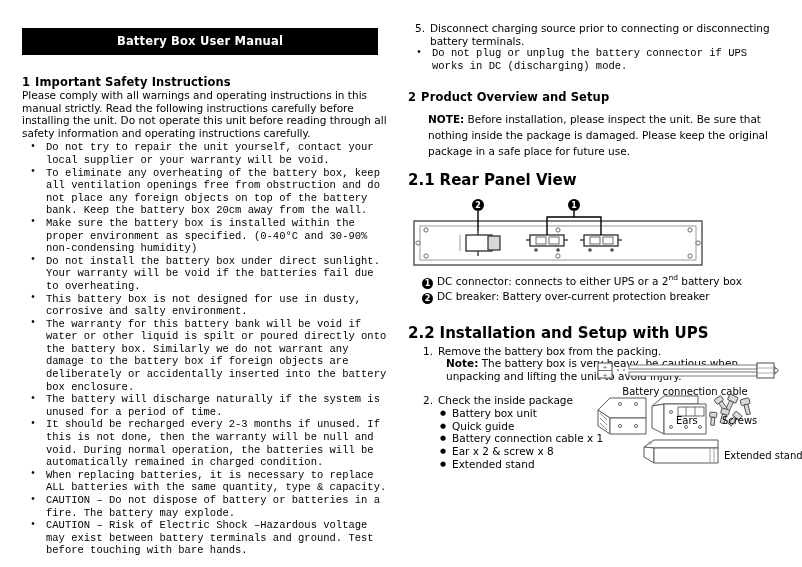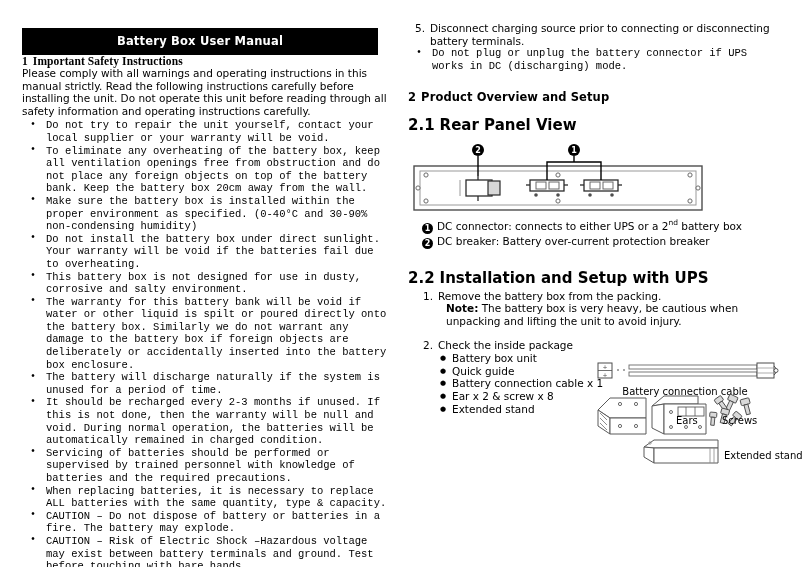--- a/index.html
+++ b/index.html
@@ -171,36 +171,35 @@
 </style>
 </head>
 <body>
 
 <div class="page">
 
   <div class="col col-left">
 
     <div class="banner">Battery Box User Manual</div>
 
-    <h2 class="sec" style="font-family:Liberation Serif, serif;">
+    <h2 class="sec" style="margin-top:20px;">
       <span class="sec-num">1</span><span>Important Safety Instructions</span>
     </h2>
 
     <p class="body intro">Please comply with all warnings and operating instructions in this manual strictly. Read the following instructions carefully before installing the unit. Do not operate this unit before reading through all safety information and operating instructions carefully.</p>
 
     <ul class="bul" style="margin-top:2px;">
       <li>Do not try to repair the unit yourself, contact your local supplier or your warranty will be void.</li>
       <li>To eliminate any overheating of the battery box, keep all ventilation openings free from obstruction and do not place any foreign objects on top of the battery bank. Keep the battery box 20cm away from the wall.</li>
       <li>Make sure the battery box is installed within the proper environment as specified. (0-40°C and 30-90% non-condensing humidity)</li>
       <li>Do not install the battery box under direct sunlight. Your warranty will be void if the batteries fail due to overheating.</li>
       <li>This battery box is not designed for use in dusty, corrosive and salty environment.</li>
       <li>The warranty for this battery bank will be void if water or other liquid is spilt or poured directly onto the battery box. Similarly we do not warrant any damage to the battery box if foreign objects are deliberately or accidentally inserted into the battery box enclosure.</li>
       <li>The battery will discharge naturally if the system is unused for a period of time.</li>
       <li>It should be recharged every 2-3 months if unused. If this is not done, then the warranty will be null and void.    During normal operation, the batteries will be automatically remained in charged condition.</li>
-      <li>Servicing of batteries should be performed or supervised by trained personnel with knowledge of batteries and the required precautions.</li>
       <li>When replacing batteries, it is necessary to replace ALL batteries with the same quantity, type &amp; capacity.</li>
       <li>CAUTION – Do not dispose of battery or batteries in a fire. The battery may explode.</li>
       <li>CAUTION – Risk of Electric Shock –Hazardous voltage may exist between battery terminals and ground. Test before touching with bare hands.</li>
 
     </ul>
 
   </div>
 
   <div class="col col-right">
 
@@ -211,20 +210,21 @@
     </ol>
 
     <ul class="bul">
       <li>Do not plug or unplug the battery connector if UPS works in DC (discharging) mode.</li>
     </ul>
 
     <h2 class="sec" style="margin-top:18px;">
       <span class="sec-num">2</span><span>Product Overview and Setup</span>
     </h2>
 
+    <p class="note-para" style="margin-top:7px;"><b>NOTE:</b><span> Before installation, please inspect the unit. Be sure that nothing inside the package is damaged. Please keep the original package in a safe place for future use.</span></p>
 
     <h3 class="subsec" style="margin-top:12px;">
       <span class="sec-num">2.1</span><span>Rear Panel View</span>
     </h3>
 
     <div style="height:72px; position:relative; margin-top:10px;">
       <svg width="370" height="72" viewBox="0 0 370 72">
 
         <rect x="6" y="22" width="288" height="44" fill="#ffffff" stroke="#4d4d4d" stroke-width="1.4"></rect>
         <rect x="12" y="27" width="276" height="34" fill="#ffffff" stroke="#9a9a9a" stroke-width="1"></rect>

